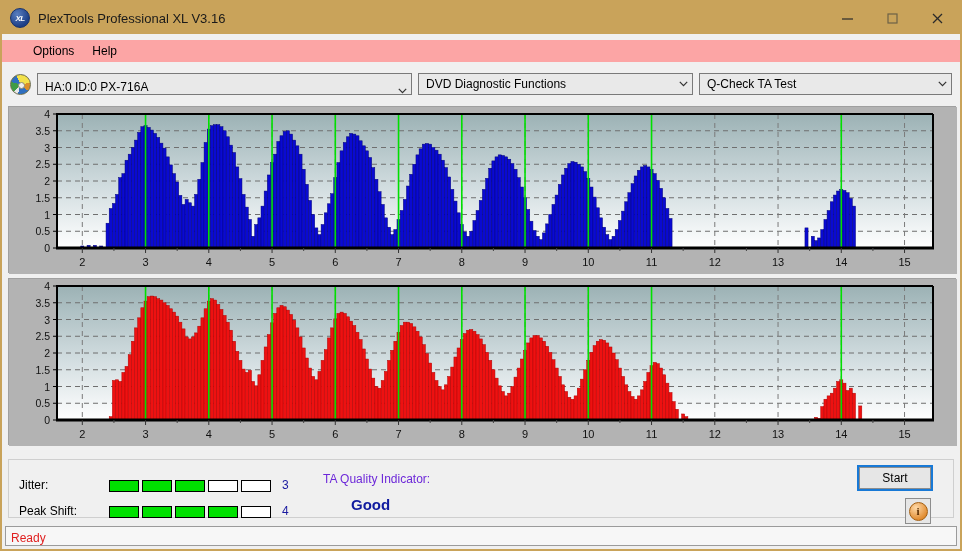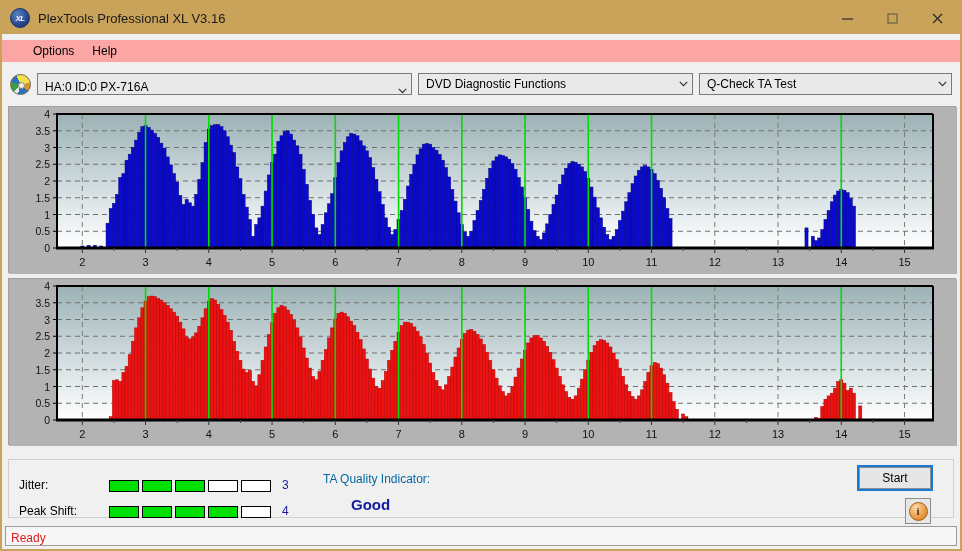--- a/index.html
+++ b/index.html
@@ -113,21 +113,21 @@
   .ledbar{display:flex;gap:3px;margin-left:8px;}
   .led{
     width:30px;height:12px;box-sizing:border-box;
     border:1px solid #000;background:#ffffff;
   }
   .led.on{background:#00e000;}
   .ind-val{margin-left:11px;font-size:12px;color:#1a1aa0;}
   .ta-block{
     position:absolute;left:314px;top:12px;text-align:left;
   }
-  .ta-title{font-size:12px;color:#0369a1;}
+  .ta-title{font-size:12px;color:#6d28d9;}
   .ta-value{
     font-size:15px;font-weight:bold;color:#0f1a9e;
     margin-top:10px;padding-left:28px;
   }
   .start-btn{
     position:absolute;right:22px;top:7px;
     width:72px;height:22px;box-sizing:border-box;
     background:#e6e6e6;border:1px solid #8d8d8d;
     outline:2px solid #1879d6;
     display:flex;align-items:center;justify-content:center;

